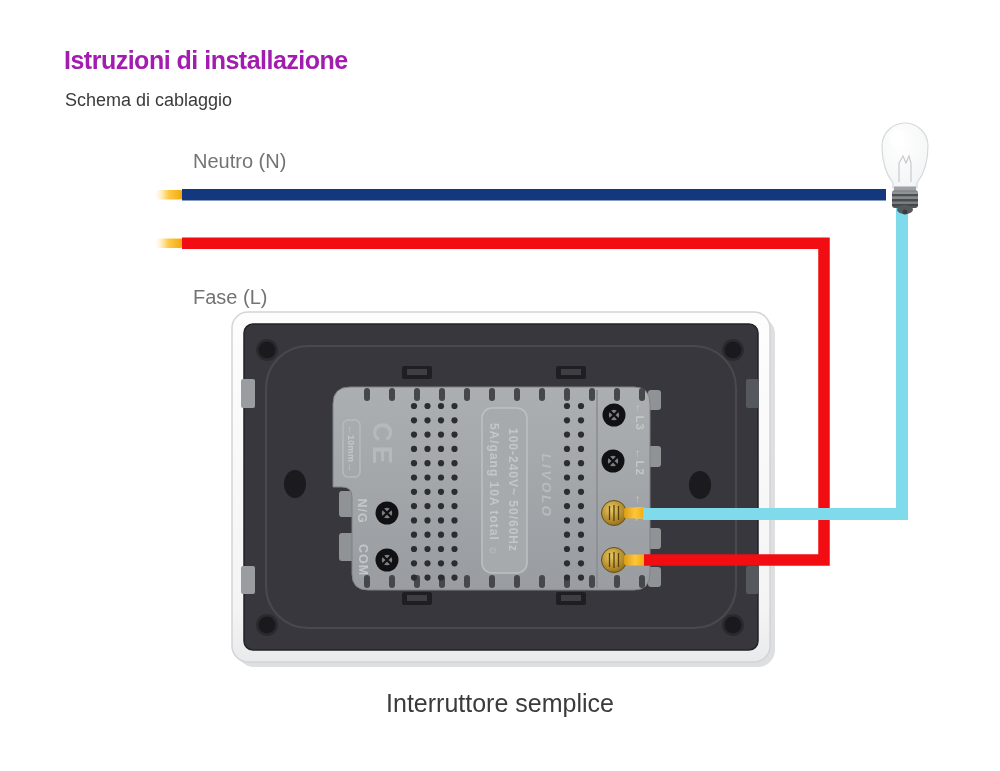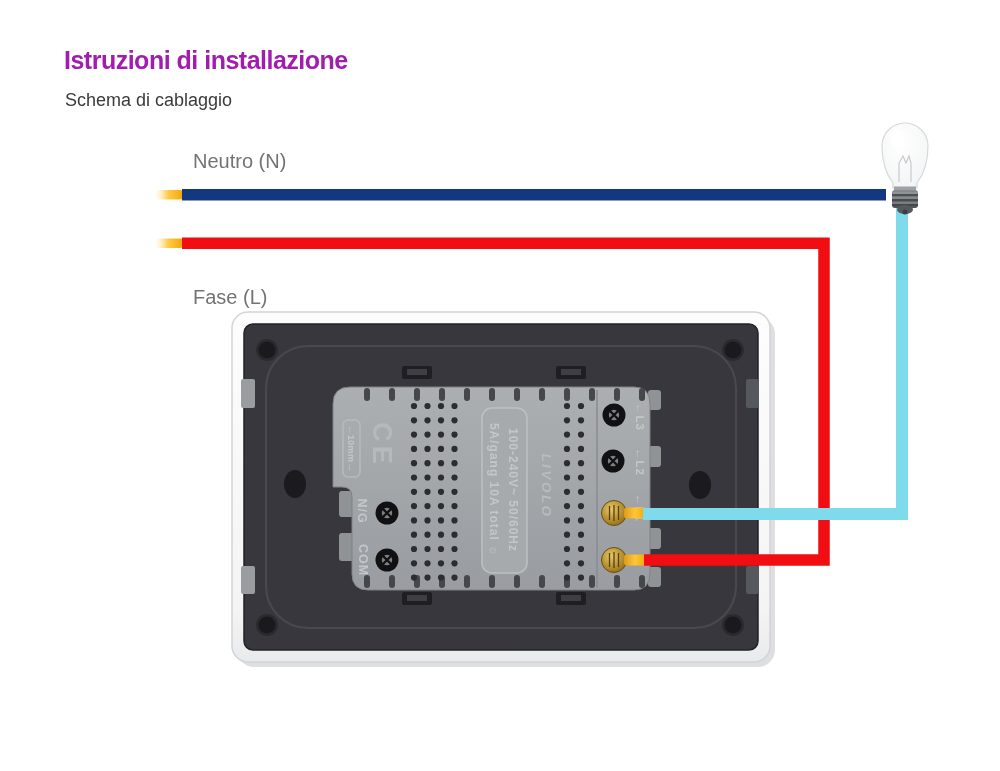--- a/index.html
+++ b/index.html
@@ -17,20 +17,21 @@
 </style>
 </head>
 <body>
 
 <div class="stage">
 
   <div class="txt title">Istruzioni di installazione</div>
   <div class="txt subtitle">Schema di cablaggio</div>
   <div class="txt wire-label lbl-neutral">Neutro (N)</div>
   <div class="txt wire-label lbl-phase">Fase (L)</div>
+  <div class="txt caption">Interruttore semplice</div>
 
   <svg width="1000" height="771" viewBox="0 0 1000 771">
     <defs>
       <linearGradient id="plateGrad" x1="0" y1="0" x2="0" y2="1">
         <stop offset="0" stop-color="#FDFDFD"></stop>
           <stop offset="0.85" stop-color="#F4F4F5"></stop>
         <stop offset="1" stop-color="#E9EAEB"></stop>
       </linearGradient>
       <linearGradient id="moduleGrad" x1="0" y1="0" x2="0" y2="1">
         <stop offset="0" stop-color="#ABAFB2"></stop>

